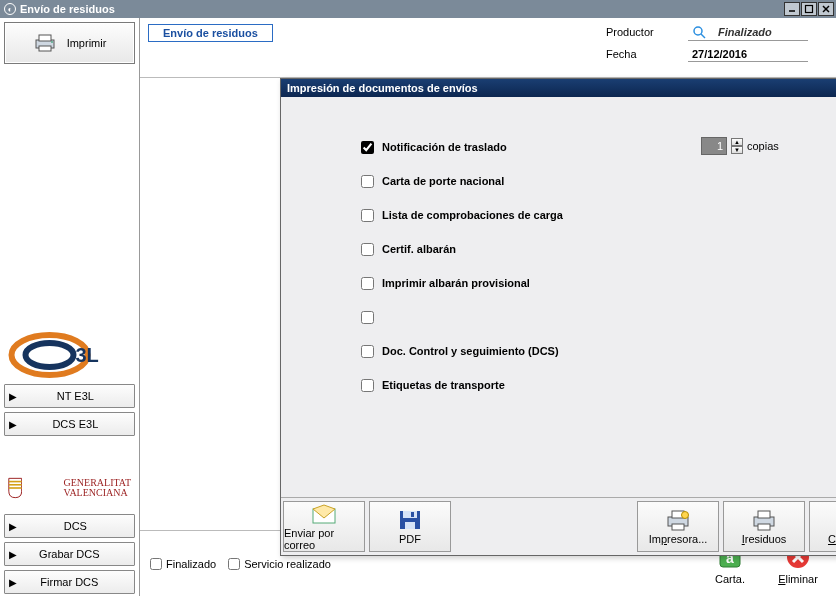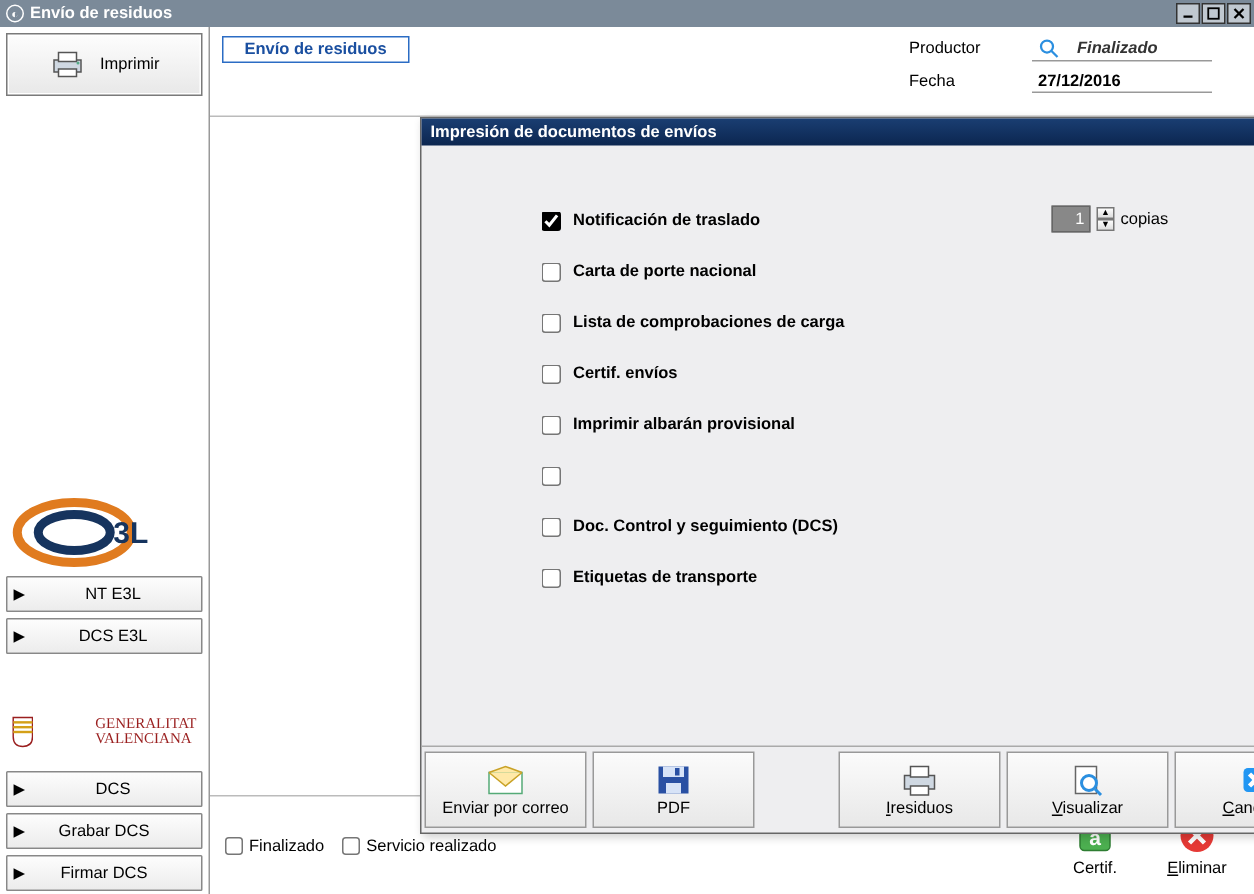--- a/index.html
+++ b/index.html
@@ -78,21 +78,21 @@
   .dlg-body { flex:1; padding: 40px 0 0 80px; position:relative; }
   .dlg-row { display:flex; align-items:center; height:20px; margin-bottom:14px; }
   .dlg-row input[type=checkbox] { width:13px; height:13px; margin-right:8px; accent-color:#000; }
   .dlg-row .lab { font-weight:bold; font-size:11px; }
   .copies { position:absolute; top:40px; left:420px; display:flex; align-items:center; gap:4px; }
   .copies .numbox { width:26px; height:18px; background:#888; color:#fff; display:flex; align-items:center; justify-content:flex-end; padding-right:3px; border:1px solid #666; font-size:11px; }
   .copies .spin { display:flex; flex-direction:column; }
   .copies .spin div { width:12px; height:8px; border:1px solid #777; background:linear-gradient(#fefefe,#ddd); display:flex; align-items:center; justify-content:center; font-size:6px; cursor:pointer; line-height:1; }
 
   .dlg-buttons { height:58px; border-top:1px solid #aaa; display:flex; align-items:stretch; }
-  .dlg-btn { width:108px; border:1px solid #999; background:linear-gradient(#fbfbfb,#e8e8e8); display:flex; flex-direction:column; align-items:center; justify-content:center; gap:2px; cursor:pointer; margin:3px 2px; }
+  .dlg-btn { width:82px; border:1px solid #999; background:linear-gradient(#fbfbfb,#e8e8e8); display:flex; flex-direction:column; align-items:center; justify-content:center; gap:2px; cursor:pointer; margin:3px 2px; }
   .dlg-btn.sep { margin-right: auto; }
   .dlg-btn .ic { width:26px; height:22px; }
   .dlg-btn span { font-size:11px; }
   .underline { text-decoration: underline; }
 </style>
 </head>
 <body>
 
 <div class="app">
 
@@ -232,21 +232,21 @@
         <label class="chk">
           <input type="checkbox" style="">
           <span>Servicio realizado</span>
         </label>
         <div class="spacer-flex"></div>
         <div class="act-btn">
           <svg class="ic" viewBox="0 0 28 28">
               <rect x="4" y="4" width="20" height="20" rx="3" fill="#4caf50" stroke="#2e7d32"></rect>
               <text x="14" y="20" text-anchor="middle" font-size="14" font-weight="bold" fill="#fff">a</text>
             </svg>
-          <span>Certif.</span>
+          <span>Carta.</span>
         </div>
         <div class="act-btn">
           <svg class="ic" viewBox="0 0 28 28">
               <circle cx="14" cy="14" r="11" fill="#e53935"></circle>
               <line x1="9" y1="9" x2="19" y2="19" stroke="#fff" stroke-width="3"></line>
               <line x1="19" y1="9" x2="9" y2="19" stroke="#fff" stroke-width="3"></line>
             </svg>
           <span><span class="underline">E</span><span>liminar</span></span>
         </div>
       </div>
@@ -261,21 +261,21 @@
           <div class="dlg-row">
               <input type="checkbox" style="">
               <span class="lab">Carta de porte nacional</span>
             </div>
           <div class="dlg-row">
               <input type="checkbox" style="">
               <span class="lab">Lista de comprobaciones de carga</span>
             </div>
           <div class="dlg-row">
               <input type="checkbox" style="">
-              <span class="lab">Certif. envíos</span>
+              <span class="lab">Certif. albarán</span>
             </div>
           <div class="dlg-row">
               <input type="checkbox" style="">
               <span class="lab">Imprimir albarán provisional</span>
             </div>
           <div class="dlg-row">
               <input type="checkbox" style="">
             </div>
           <div class="dlg-row">
               <input type="checkbox" style="">
@@ -311,30 +311,31 @@
                 <rect x="8" y="13" width="10" height="7" fill="#d7e3f7"></rect>
                 <rect x="14" y="3" width="3" height="5" fill="#2950a3"></rect>
               </svg>
             <span>PDF</span>
           </div>
           <div class="dlg-btn">
             <svg class="ic" viewBox="0 0 26 22">
                 <rect x="3" y="8" width="20" height="9" fill="#cfd8e2" stroke="#555"></rect>
                 <rect x="7" y="2" width="12" height="7" fill="#fff" stroke="#555"></rect>
                 <rect x="7" y="15" width="12" height="6" fill="#fff" stroke="#555"></rect>
+                <circle cx="20" cy="6" r="3.5" fill="#ffd54f" stroke="#b58c00"></circle>
+              </svg>
+            <span><span>Im</span><span class="underline">p</span><span>resora...</span></span>
+          </div>
+          <div class="dlg-btn">
+            <svg class="ic" viewBox="0 0 26 22">
+                <rect x="3" y="8" width="20" height="9" fill="#cfd8e2" stroke="#555"></rect>
+                <rect x="7" y="2" width="12" height="7" fill="#fff" stroke="#555"></rect>
+                <rect x="7" y="15" width="12" height="6" fill="#fff" stroke="#555"></rect>
               </svg>
             <span><span class="underline">I</span><span>residuos</span></span>
-          </div>
-          <div class="dlg-btn">
-            <svg class="ic" viewBox="0 0 26 22">
-                <rect x="5" y="2" width="14" height="18" fill="#fff" stroke="#666"></rect>
-                <circle cx="14" cy="13" r="5" fill="none" stroke="#2b8fe0" stroke-width="2"></circle>
-                <line x1="18" y1="17" x2="22" y2="21" stroke="#2b8fe0" stroke-width="2"></line>
-              </svg>
-            <span><span class="underline">V</span><span>isualizar</span></span>
           </div>
           <div class="dlg-btn">
             <svg class="ic" viewBox="0 0 26 22">
                 <rect x="5" y="3" width="16" height="16" rx="3" fill="#2196f3"></rect>
                 <line x1="9" y1="7" x2="17" y2="15" stroke="#fff" stroke-width="3"></line>
                 <line x1="17" y1="7" x2="9" y2="15" stroke="#fff" stroke-width="3"></line>
               </svg>
             <span><span class="underline">C</span><span>ancelar</span></span>
           </div>
         </div>

